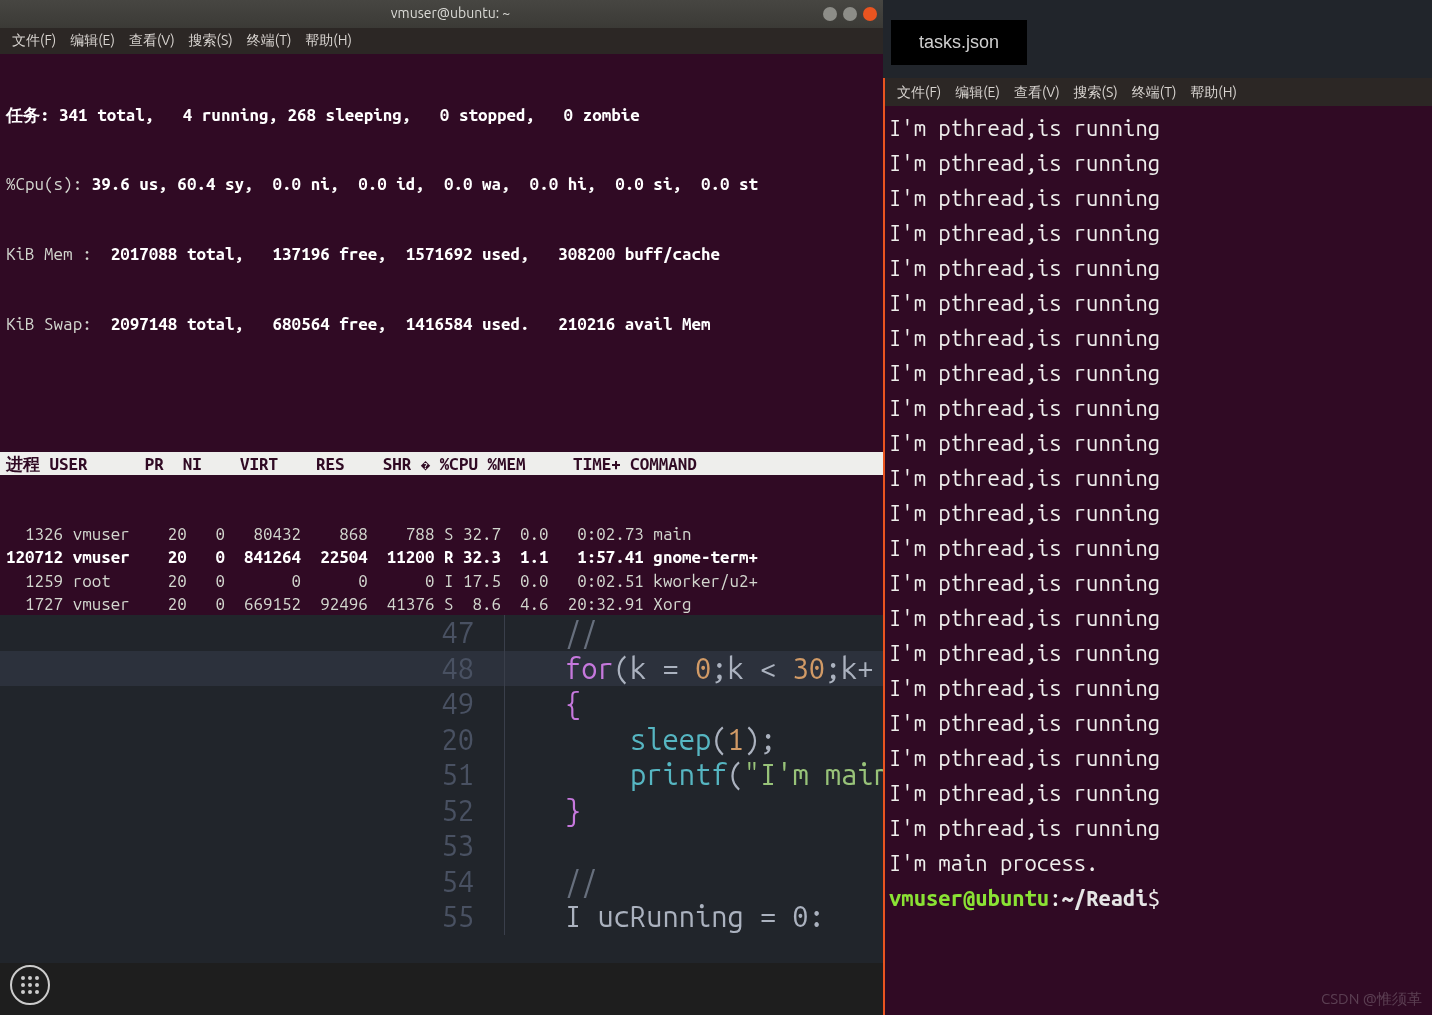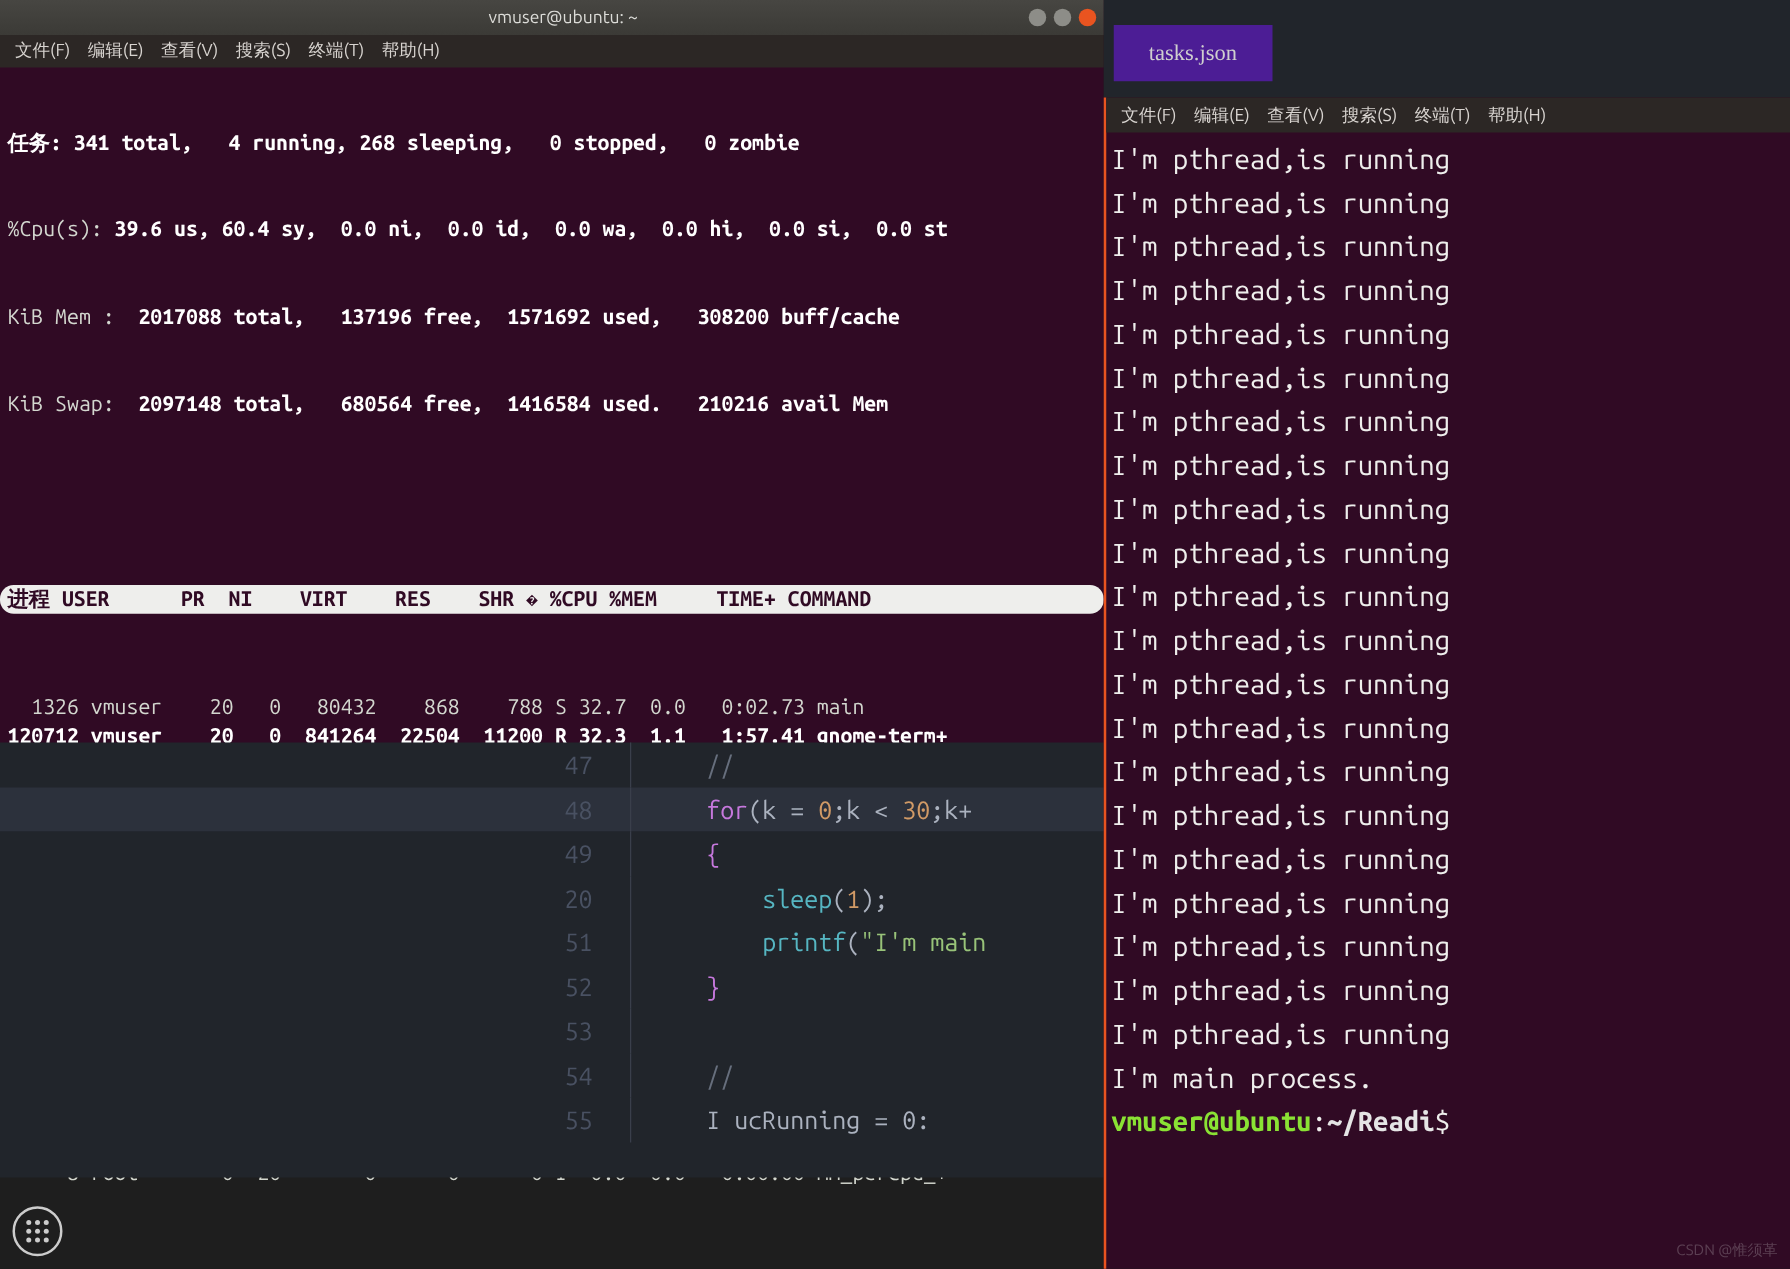--- a/index.html
+++ b/index.html
@@ -48,30 +48,29 @@
 }
 .menubar span { padding: 2px 4px; }
 .termbody { padding: 2px 6px; white-space: pre; }
 .b { font-weight: bold; color: #ffffff; }
 .hdr {
   background: #eeeeec;
   color: #300a24;
   display: block;
   font-weight: bold;
   padding: 0 6px;
-  margin: 16px -6px;
-  border-radius: 11px;
+  margin: 0 -6px;
 }
 .row { display: block; }
 .code-area {
   position: absolute;
-  left: 0; top: 594px;
+  left: 0; top: 615px;
   width: 883px; height: 348px;
   background: #21252b;
-  font-size: 20px;
+  font-size: 29px;
   line-height: 35.5px;
 }
 .code-line { display: flex; }
 .gutter {
   width: 505px;
   color: #495162;
   text-align: right;
   padding-right: 30px;
   border-right: 1px solid #3a3f4b;
   height: 35.5px;
@@ -97,23 +96,23 @@
   display: flex; align-items: center; justify-content: center;
 }
 .vscode-tabbar {
   position: absolute;
   left: 883px; top: 0;
   width: 549px; height: 78px;
   background: #21252b;
 }
 .vscode-tab {
   display: inline-block;
-  background: #4c1d95;
+  background: #000000;
   color: #cfcfcf;
-  font-family: Liberation Serif, serif;
+  font-family: Liberation Sans, sans-serif;
   font-size: 18px;
   padding: 12px 28px;
   margin: 20px 0 0 8px;
 }
 .terminal2 {
   position: absolute;
   left: 883px; top: 78px;
   width: 549px; height: 937px;
   background: #300a24;
   color: #eeeeec;
@@ -124,21 +123,21 @@
 .terminal2 .menubar { font-size: 14px; height: 28px; }
 .terminal2 .termbody { padding: 4px 4px; }
 .t2row { display: block; white-space: pre; }
 .prompt-user { color: #8ae234; font-weight: bold; }
 .prompt-path { color: #e5e5e5; font-weight: bold; }
 .watermark {
   position: absolute;
   right: 10px; bottom: 6px;
   color: rgba(220,220,220,0.25);
   font-family: "Ubuntu", sans-serif;
-  font-size: 12px;
+  font-size: 15px;
 }
 </style>
 </head>
 <body>
 
 <div class="terminal1">
   <div class="titlebar">
     <span>vmuser@ubuntu: ~</span>
     <div class="winbtns">
       <div class="wb min"></div>

